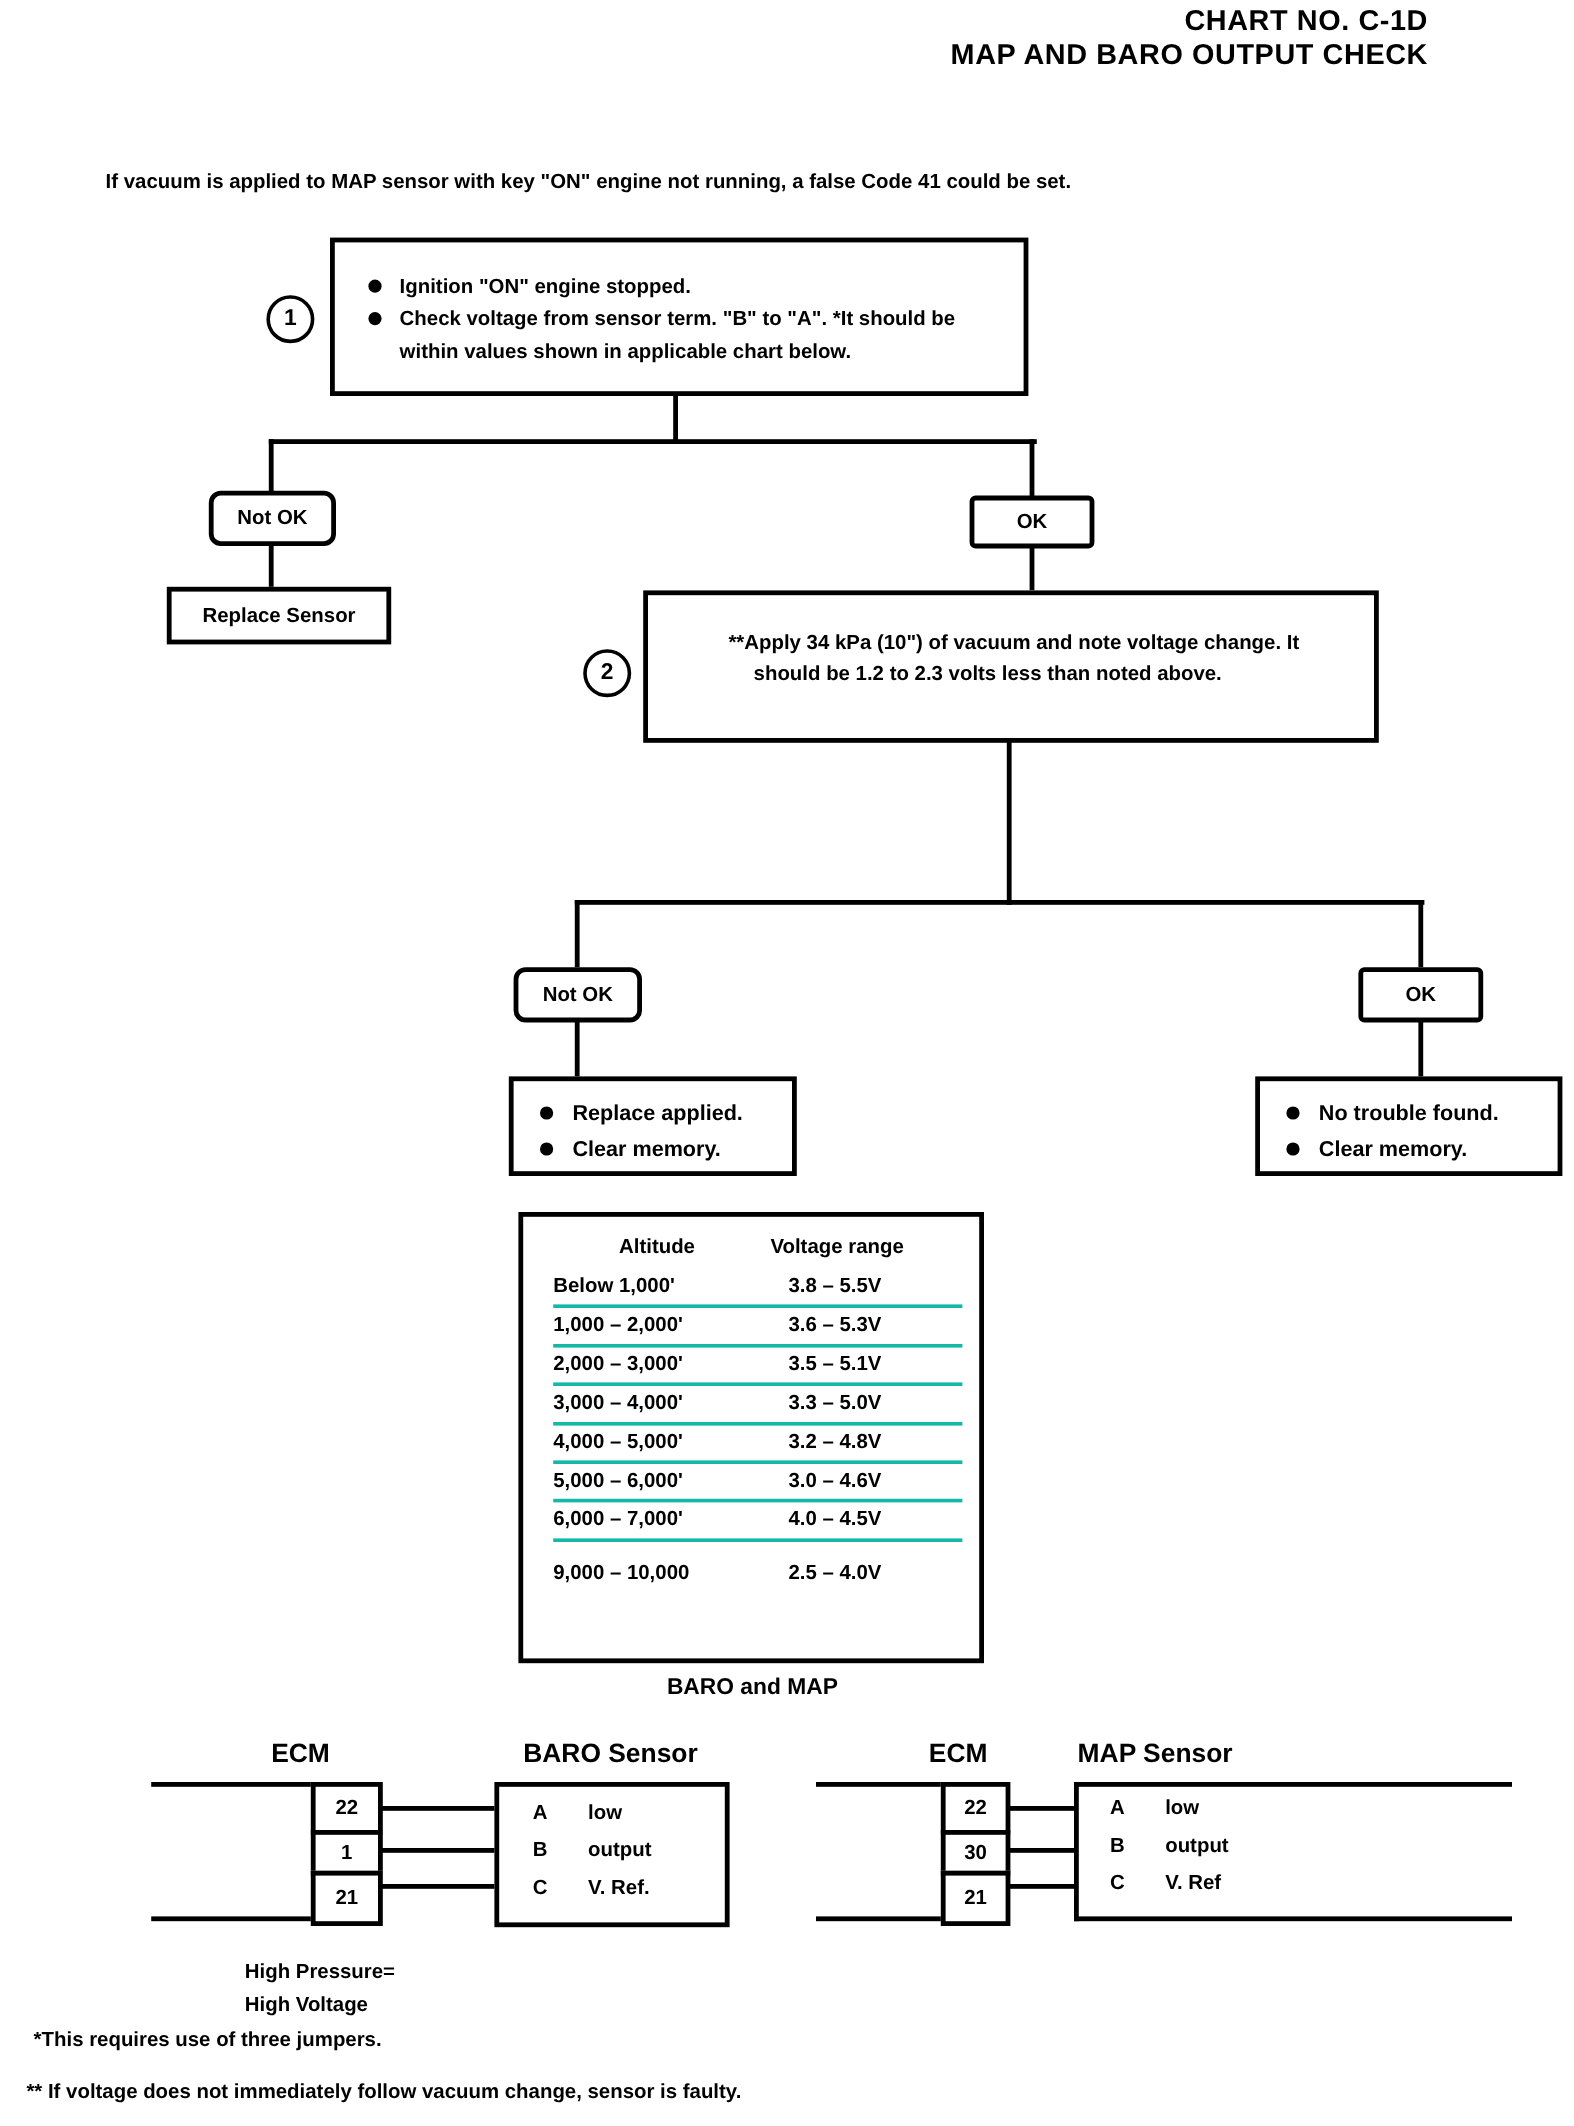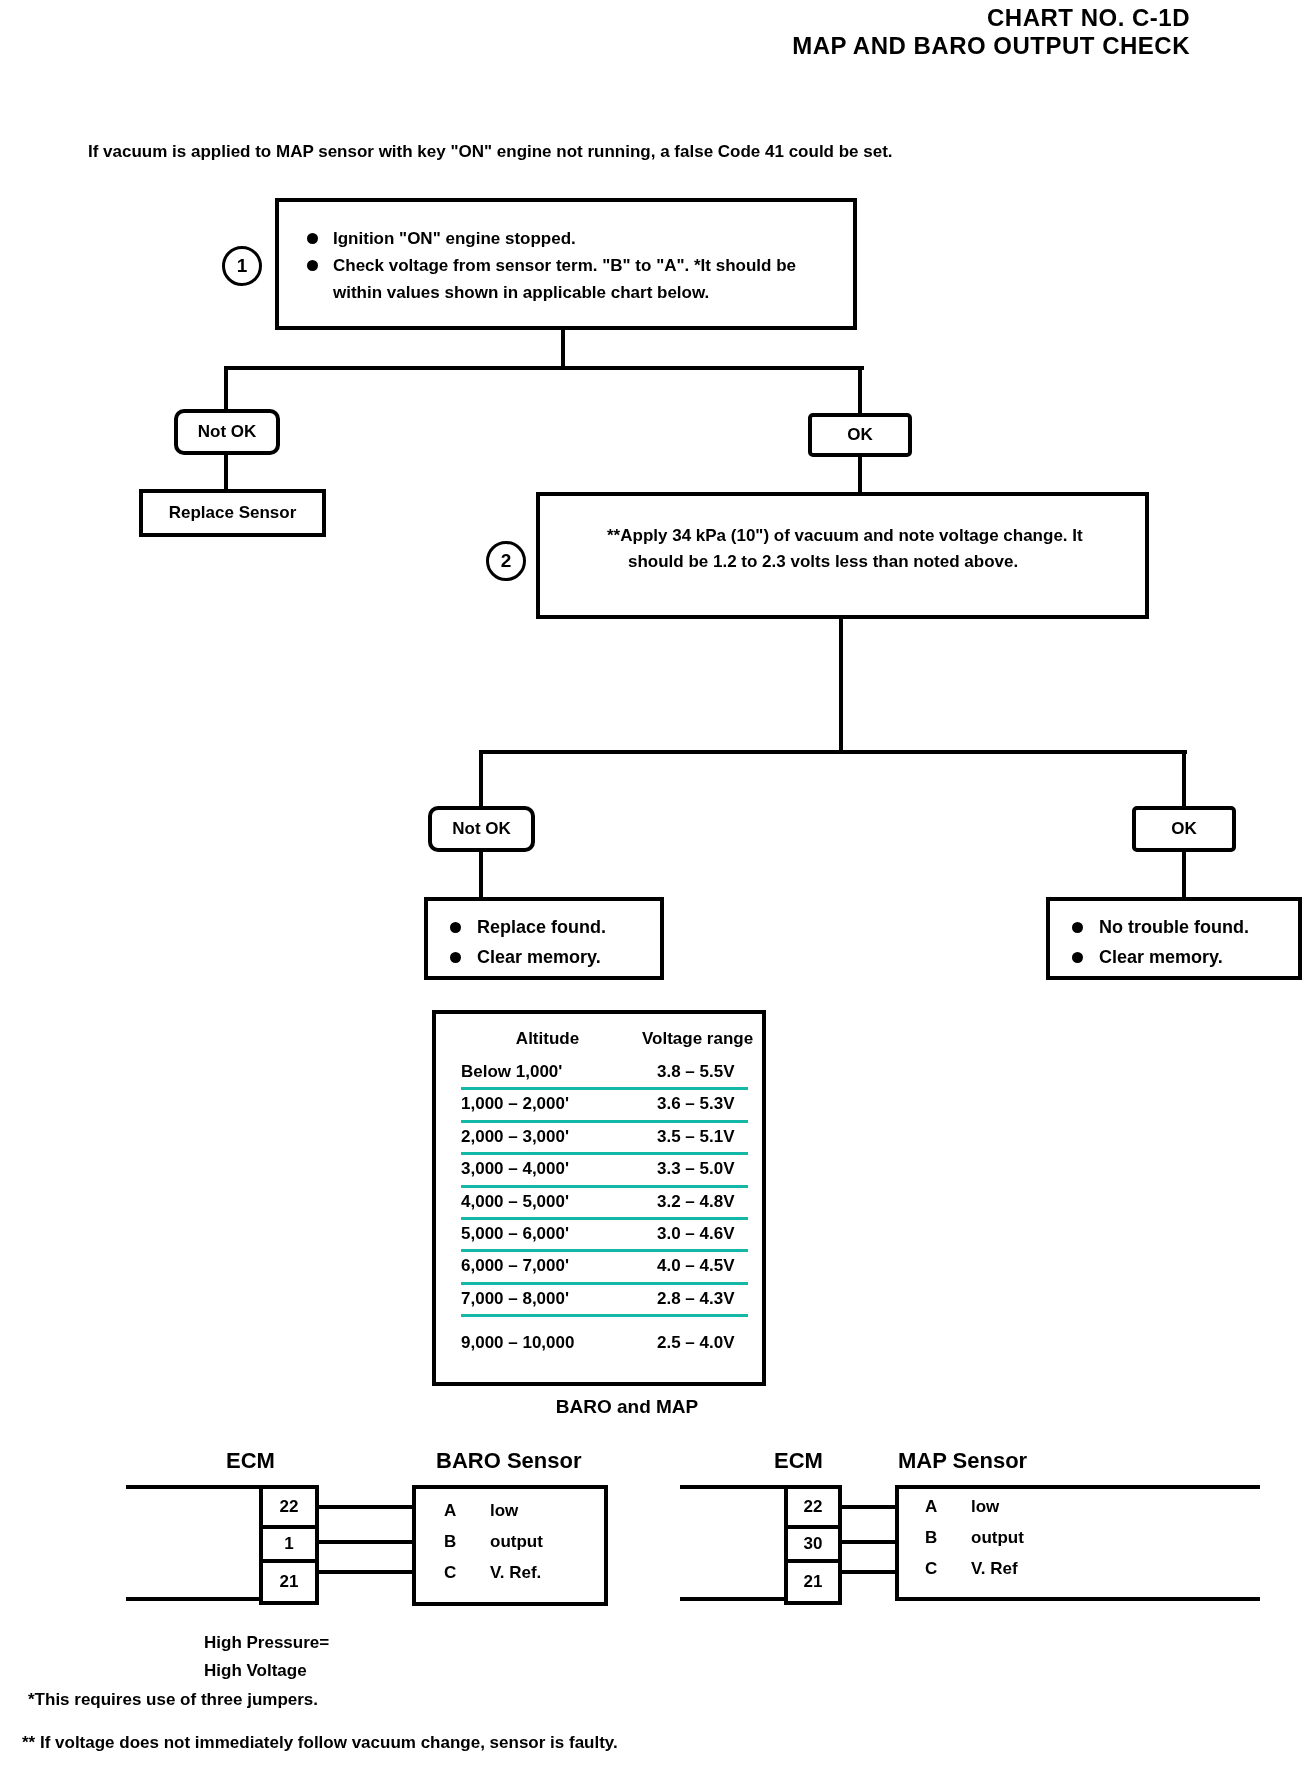--- a/index.html
+++ b/index.html
@@ -85,21 +85,21 @@
   <div class="fbox center" style="left:428px;top:806px;width:107px;height:46px;font-size:17px;border-radius:10px">Not OK</div>
   <div class="fbox center" style="left:1132px;top:806px;width:104px;height:46px;font-size:17px;border-radius:5px">OK</div>
 
   <div class="line" style="left:479px;top:851px;width:4px;height:47px"></div>
   <div class="line" style="left:1182px;top:851px;width:4px;height:47px"></div>
 
   <div class="fbox" style="left:424px;top:897px;width:240px;height:83px">
     <div class="rlist">
       <div class="brow2">
         <span class="dot"></span>
-        <span>Replace found.</span>
+        <span>Replace applied.</span>
       </div>
       <div class="brow2">
         <span class="dot"></span>
         <span>Clear memory.</span>
       </div>
     </div>
   </div>
 
   <div class="fbox" style="left:1046px;top:897px;width:256px;height:83px">
     <div class="rlist">
@@ -107,21 +107,21 @@
         <span class="dot"></span>
         <span>No trouble found.</span>
       </div>
       <div class="brow2">
         <span class="dot"></span>
         <span>Clear memory.</span>
       </div>
     </div>
   </div>
 
-  <div class="fbox" style="left:432px;top:1010px;width:334px;height:376px">
+  <div class="fbox" style="left:432px;top:1010px;width:388px;height:376px">
     <div class="thead">
       <span class="th1">Altitude</span>
       <span class="th2">Voltage range</span>
     </div>
     <div class="trow">
         <span class="tc1">Below 1,000'</span>
         <span class="tc2">3.8 – 5.5V</span>
       </div>
     <div class="trow">
         <span class="tc1">1,000 – 2,000'</span>
@@ -139,24 +139,20 @@
         <span class="tc1">4,000 – 5,000'</span>
         <span class="tc2">3.2 – 4.8V</span>
       </div>
     <div class="trow">
         <span class="tc1">5,000 – 6,000'</span>
         <span class="tc2">3.0 – 4.6V</span>
       </div>
     <div class="trow">
         <span class="tc1">6,000 – 7,000'</span>
         <span class="tc2">4.0 – 4.5V</span>
-      </div>
-    <div class="trow">
-        <span class="tc1">7,000 – 8,000'</span>
-        <span class="tc2">2.8 – 4.3V</span>
       </div>
     <div class="trow last">
         <span class="tc1">9,000 – 10,000</span>
         <span class="tc2">2.5 – 4.0V</span>
       </div>
   </div>
   <div class="abs" style="left:432px;top:1396px;width:390px;text-align:center;font-size:19px">BARO and MAP</div>
 
   <div class="dlabel" style="left:226px;top:1448px">ECM</div>
   <div class="dlabel" style="left:436px;top:1448px">BARO Sensor</div>

